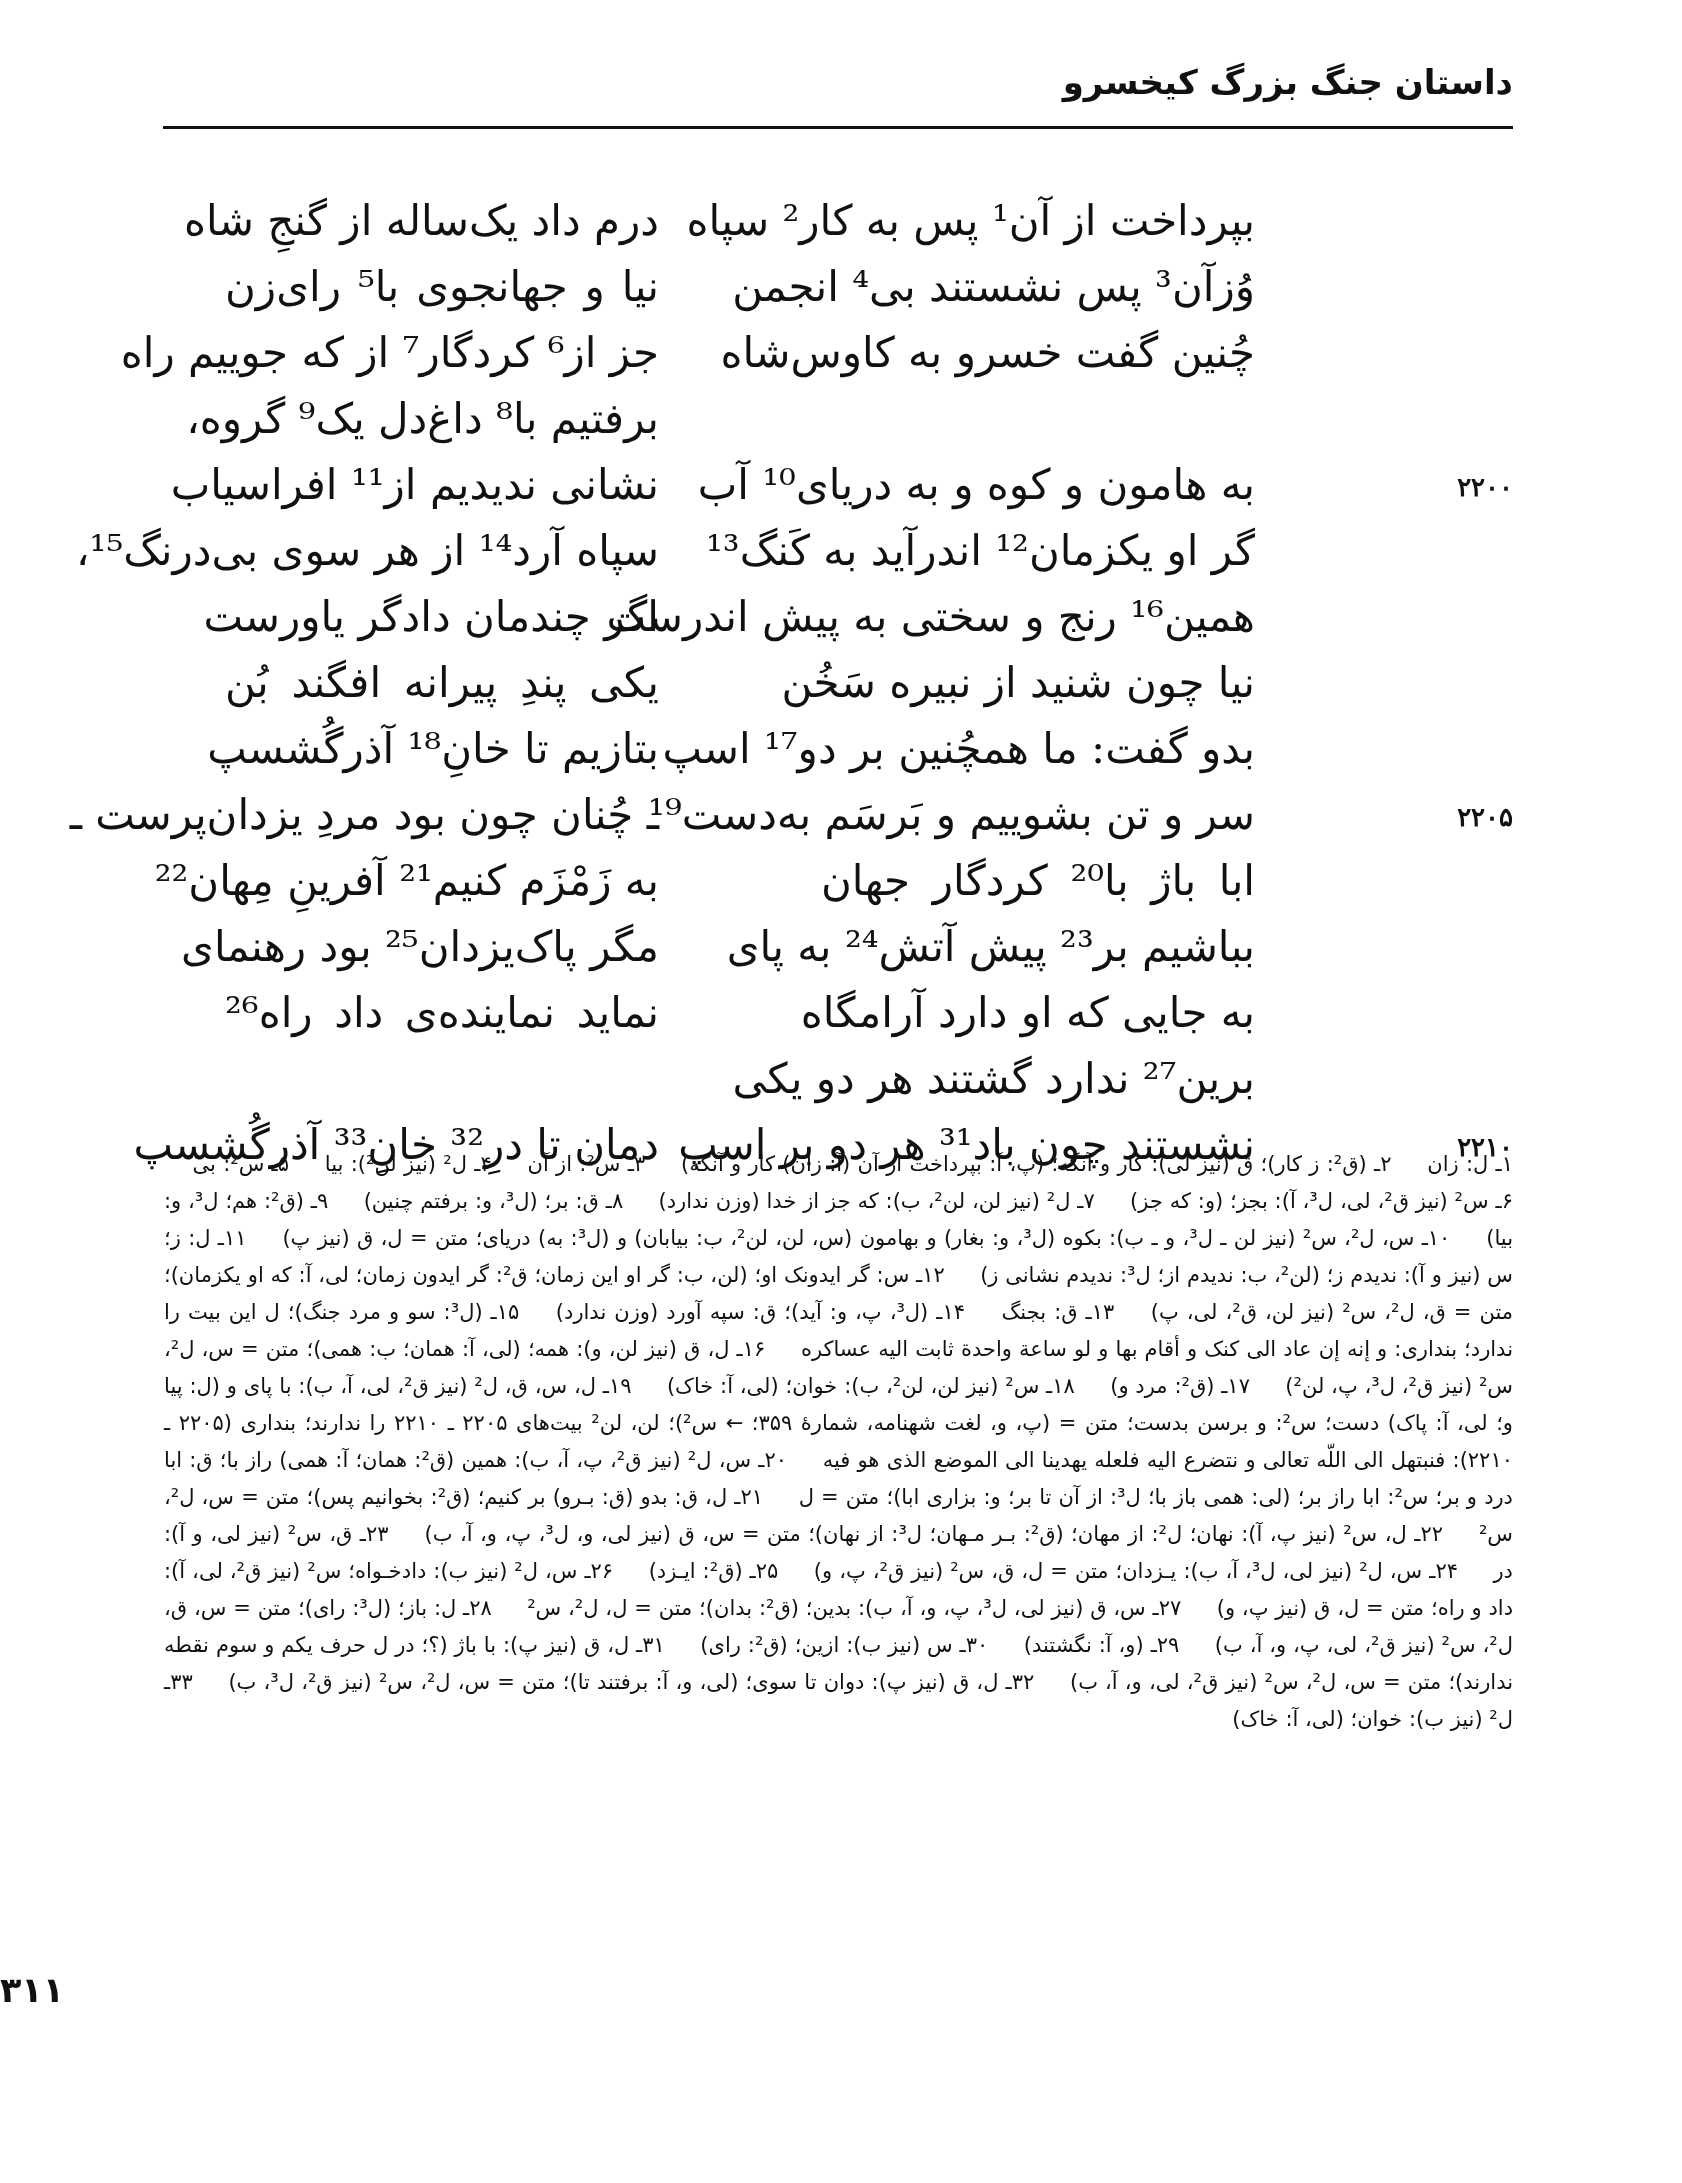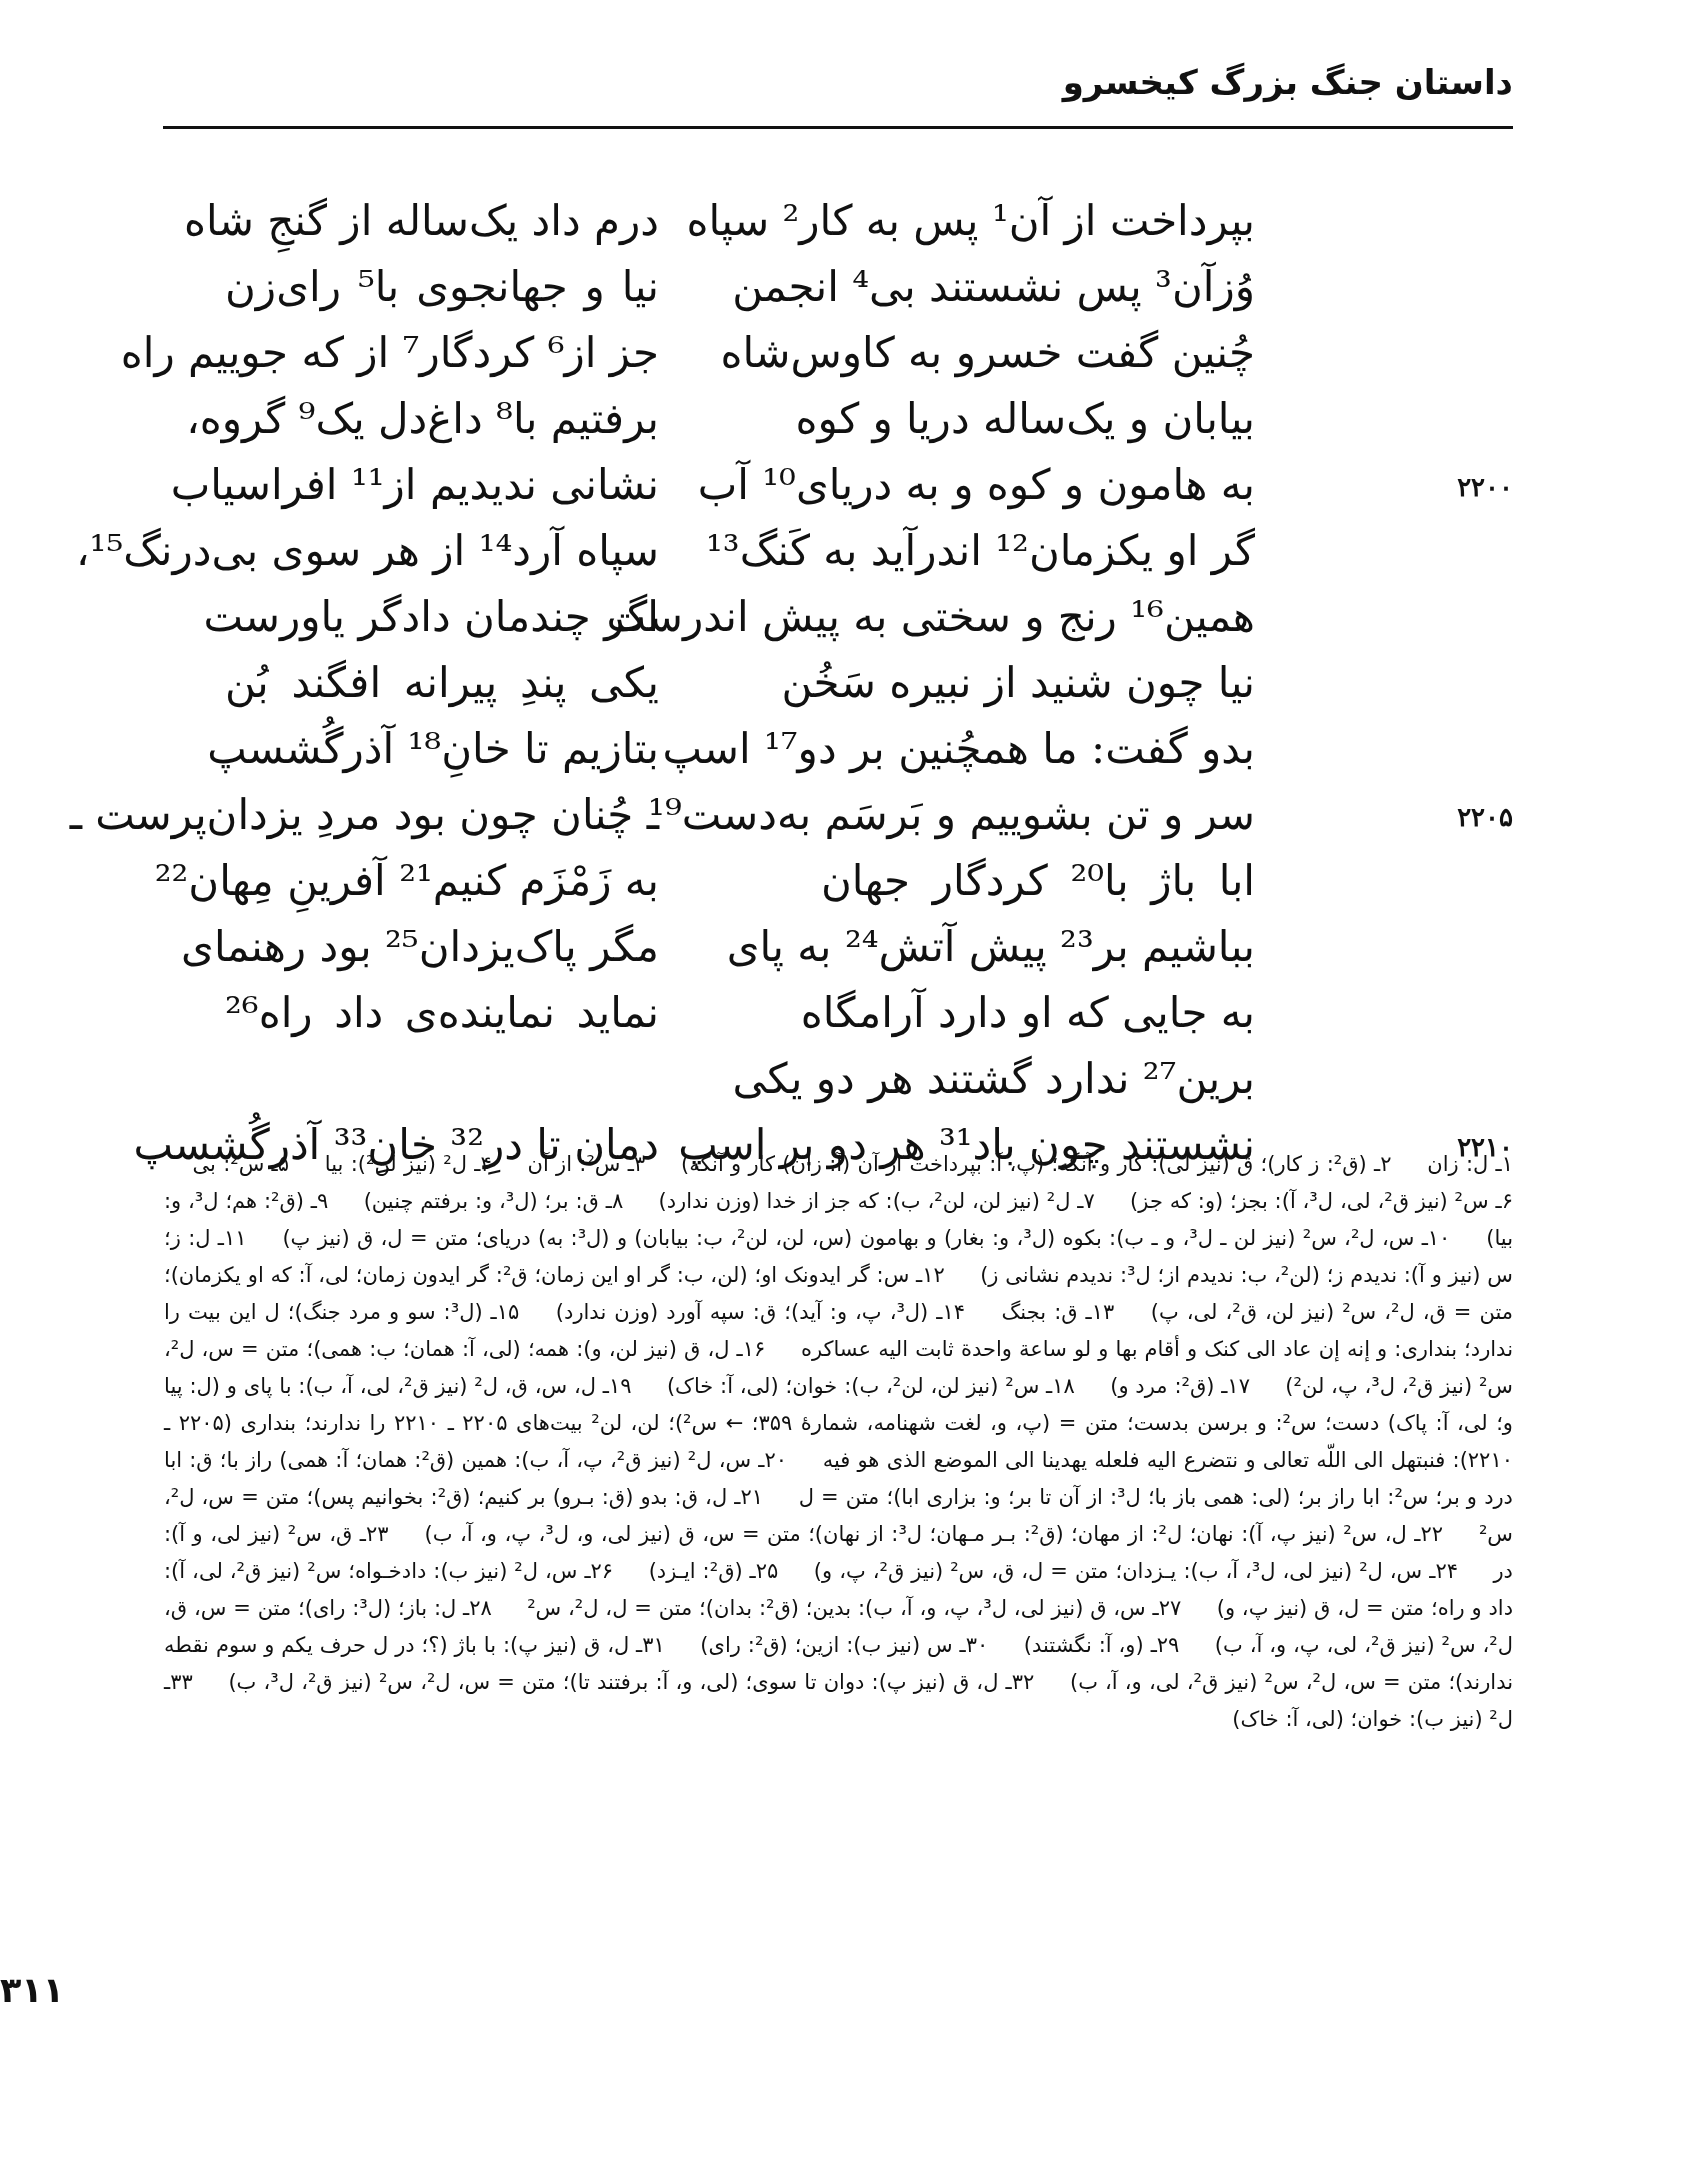--- a/index.html
+++ b/index.html
@@ -60,21 +60,20 @@
       <span class="hemistich h1">وُزآن³ پس نشستند بی⁴ انجمن</span>
       <span class="hemistich h2">نیا و جهانجوی با⁵ رای‌زن</span>
     </div>
     <div class="verse-row">
       <span class="verse-num"></span>
       <span class="hemistich h1">چُنین گفت خسرو به کاوس‌شاه</span>
       <span class="hemistich h2">جز از⁶ کردگار⁷ از که جوییم راه</span>
     </div>
     <div class="verse-row">
       <span class="verse-num"></span>
-      <span class="hemistich h1">بیابان و یک‌ساله دریا و کوه</span>
       <span class="hemistich h2">برفتیم با⁸ داغ‌دل یک⁹ گروه،</span>
     </div>
     <div class="verse-row">
       <span class="verse-num">۲۲۰۰</span>
       <span class="hemistich h1">به هامون و کوه و به دریای¹⁰ آب</span>
       <span class="hemistich h2">نشانی ندیدیم از¹¹ افراسیاب</span>
     </div>
     <div class="verse-row">
       <span class="verse-num"></span>
       <span class="hemistich h1">گر او یکزمان¹² اندرآید به کَنگ¹³</span>

